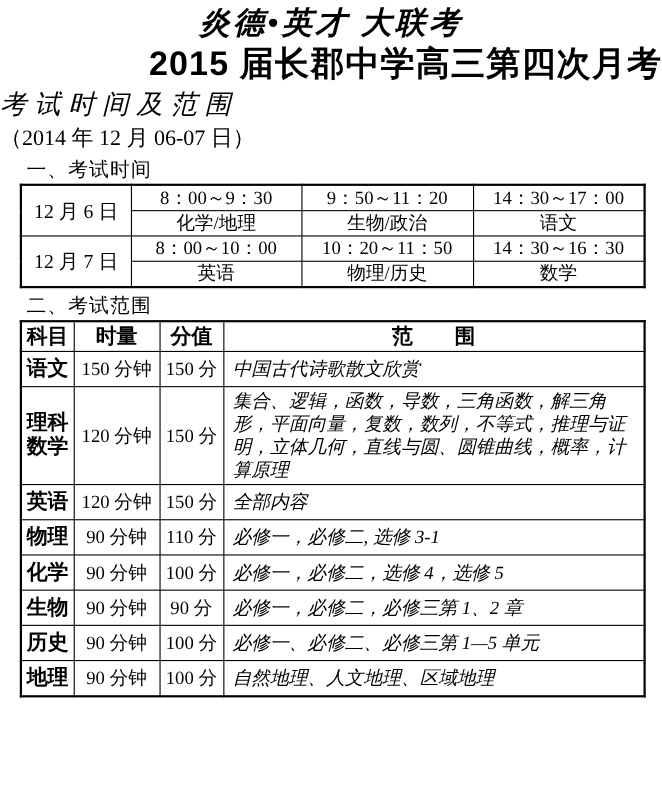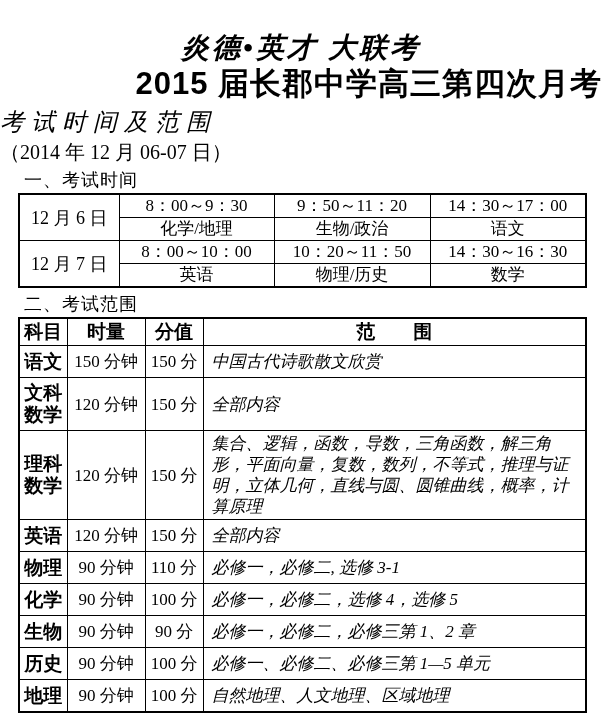--- a/index.html
+++ b/index.html
@@ -1,21 +1,21 @@
 <!DOCTYPE html>
 <html lang="zh"><head>
 <meta charset="utf-8">
 <style>
   html,body { margin:0; padding:0; }
   body {
     width:602px; height:714px; overflow:hidden;
     background:#ffffff; color:#000000;
     font-family:"Liberation Serif", serif;
   }
-  .page { width:602px; height:514px; position:relative;margin-top:26px; }
+  .page { width:602px; height:514px; position:relative; }
 
   
   .brand {
     padding-top:6px; text-align:center;
     font-family:"Liberation Serif", serif; font-style:italic;
     font-size:28px; line-height:32px; letter-spacing:3px; font-weight:600;
   }
   .main-title {
     margin:2px 0 0; text-align:right;
     font-family:"Liberation Sans", sans-serif; font-weight:bold;
@@ -129,26 +129,20 @@
         <th>时量</th>
         <th>分值</th>
         <th>范　　围</th>
       </tr>
       <tr class="r-std">
         <td class="subject-cell">语文</td>
         <td class="duration-cell">150 分钟</td>
         <td class="score-cell">150 分</td>
         <td class="scope-cell">中国古代诗歌散文欣赏</td>
       </tr>
-      <tr class="r-tall">
-        <td class="subject-cell">文科数学</td>
-        <td class="duration-cell">120 分钟</td>
-        <td class="score-cell">150 分</td>
-        <td class="scope-cell">全部内容</td>
-      </tr>
       <tr class="r-xtall">
         <td class="subject-cell">理科数学</td>
         <td class="duration-cell">120 分钟</td>
         <td class="score-cell">150 分</td>
         <td class="scope-cell">集合、逻辑，函数，导数，三角函数，解三角形，平面向量，复数，数列，不等式，推理与证明，立体几何，直线与圆、圆锥曲线，概率，计算原理</td>
       </tr>
       <tr class="r-std">
         <td class="subject-cell">英语</td>
         <td class="duration-cell">120 分钟</td>
         <td class="score-cell">150 分</td>

